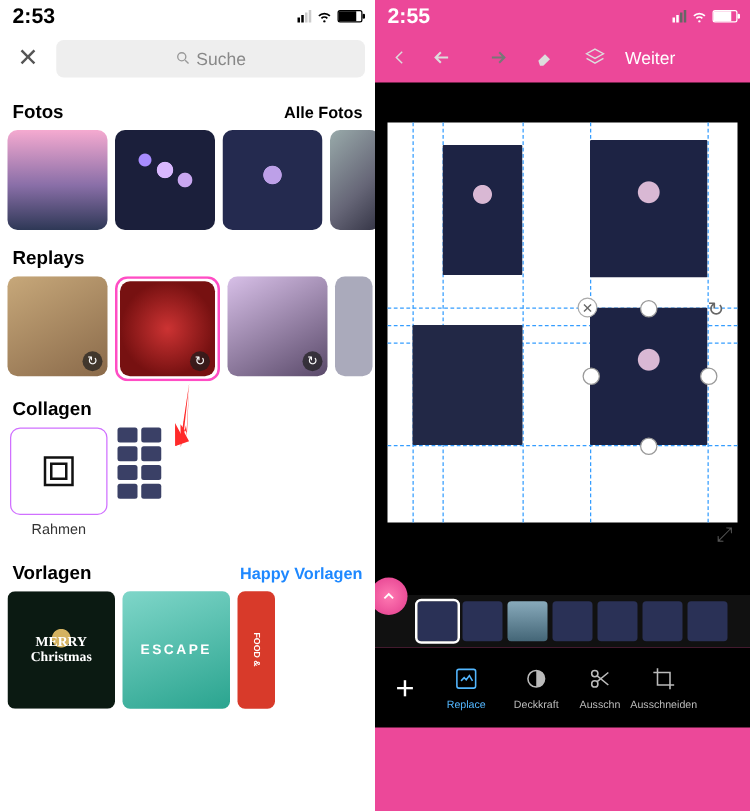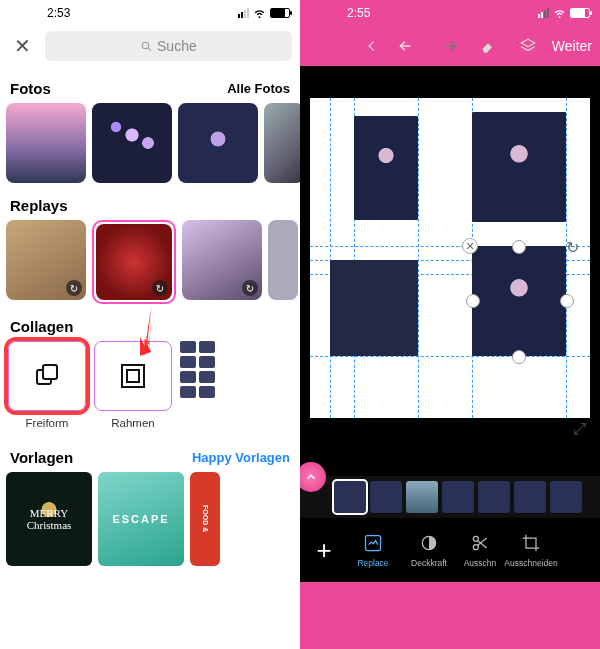--- a/index.html
+++ b/index.html
@@ -2,21 +2,21 @@
 <html><head>
 <meta charset="utf-8">
 <style>
   * { box-sizing: border-box; margin: 0; padding: 0; }
   body { font-family: -apple-system, Helvetica, Arial, sans-serif; background: #fff; }
   .stage { width: 600px; height: 649px; display: flex; position: relative; overflow: hidden; }
   .pane { width: 300px; height: 649px; position: relative; overflow: hidden; }
   .pane-right { background: #ec4899; }
 
   
-  .status { height: 26px; display: flex; align-items: center; justify-content: space-between; padding: 0 10px; font-size: 12px; font-weight: 400; margin-left: 37px; }
+  .status { height: 26px; display: flex; align-items: center; justify-content: space-between; padding: 0 10px; font-size: 17px; font-weight: 700; }
   .status .right-ind { display: flex; gap: 4px; align-items: center; }
   .bars { display: inline-flex; gap: 1px; align-items: flex-end; }
   .bars span { width: 2px; background: #000; display: inline-block; }
   .bars span:nth-child(1){height:4px} .bars span:nth-child(2){height:6px} .bars span:nth-child(3){height:8px;background:#ccc} .bars span:nth-child(4){height:10px;background:#ccc}
   .wifi { width:13px;height:10px; }
   .batt { width:20px;height:10px;border:1px solid #000;border-radius:2px;position:relative; }
   .batt::after{content:"";position:absolute;right:-3px;top:2px;width:2px;height:4px;background:#000;border-radius:1px;}
   .batt i{display:block;height:100%;width:80%;background:#000;}
 
   .searchbar { display:flex; align-items:center; padding: 4px 8px; gap:8px; }
@@ -45,31 +45,31 @@
   .col-wrap { display:flex; flex-direction:column; align-items:center; }
   .mini-col { width:38px; display:flex; flex-direction:column; gap:3px; }
   .mini-col .mr { display:flex; gap:3px; }
   .mini-col .mc { width:16px; height:12px; background:#3a4066; border-radius:2px; }
 
   .arrow { position:absolute; left:128px; top:-34px; transform:rotate(40deg); z-index:3; }
   .arrow svg path{ fill:#ff2a2a; }
 
   .templates { display:flex; gap:6px; padding:0 6px; }
   .tpl { width:86px; height:94px; border-radius:6px; display:flex; align-items:center; justify-content:center; color:#fff; font-size:11px; text-align:center; font-weight:700; }
-  .tpl1{ background: radial-gradient(circle at 50% 40%, #d4b260 0 10%, transparent 11%), #0b1a12; font-family: serif; font-weight:400; }
+  .tpl1{ background: radial-gradient(circle at 50% 40%, #d4b260 0 10%, transparent 11%), #0b1a12; font-family: serif; font-weight:700; }
   .tpl2{ background:#1565d8; }
   .tpl3{ background: linear-gradient(160deg,#7fd6c9,#2aa48f); letter-spacing:2px; }
   .tpl4{ background:#d83a2a; width:30px; }
 
   
   .pane-right .status { color:#fff; }
   .pane-right .status .bars span{ background:#fff; } .pane-right .status .bars span:nth-child(3),.pane-right .status .bars span:nth-child(4){background:#666;}
   .pane-right .batt{ border-color:#fff; } .pane-right .batt::after{background:#fff;} .pane-right .batt i{background:#fff;}
 
-  .ed-toolbar { height:40px; display:flex; align-items:center; justify-content:flex-end; padding:0 8px;gap:12px; }
+  .ed-toolbar { height:40px; display:flex; align-items:center; justify-content:flex-start; padding:0 8px;gap:12px; }
   .tb-group { display:flex; gap:16px; align-items:center; }
   .tbtn { color:#ddd; display:flex; align-items:center; justify-content:center; width:24px; height:24px; }
   .weiter { color:#fff; font-size:14px; font-weight:500; }
 
   .canvas-wrap { background:#000; height:410px; padding: 32px 10px 10px; }
   .canvas { background:#fff; width:280px; height:320px; margin:0 auto; position:relative; }
   .vline{ position:absolute; top:0; bottom:0; border-left:1.5px dashed #349dff; }
   .hline{ position:absolute; left:0; right:0; border-top:1.5px dashed #349dff; }
   .vline.a{left:20px} .vline.b{left:44px} .vline.c{left:108px} .vline.d{left:162px} .vline.e{left:256px}
   .hline.a{top:148px} .hline.b{top:162px} .hline.c{top:176px} .hline.d{top:258px}
@@ -164,29 +164,20 @@
     </div>
     <div class="collage-row">
       <span class="arrow">
         <svg width="40" height="48" viewBox="0 0 40 48">
             <path d="M6 2 L30 34 L22 32 L34 46 L26 30 L32 36 Z" fill="#ff2a2a"></path>
             <path d="M6 2 L28 38 L18 34 L30 48 L34 40 L24 34 L30 38 Z" fill="#ff2a2a"></path>
             <polygon points="6,2 30,40 20,36 30,48 36,38 26,34" fill="#ff2a2a"></polygon>
           </svg>
       </span>
       <div class="col-wrap">
-        <div class="col-card highlight">
-          <svg width="30" height="30" viewBox="0 0 30 30">
-              <rect x="5" y="9" width="14" height="14" rx="2" stroke="#111" stroke-width="2" fill="#fff"></rect>
-              <rect x="11" y="4" width="14" height="14" rx="2" stroke="#111" stroke-width="2" fill="#fff"></rect>
-            </svg>
-        </div>
-        <div class="col-label">Freiform</div>
-      </div>
-      <div class="col-wrap">
         <div class="col-card">
           <svg width="30" height="30" viewBox="0 0 30 30">
               <rect x="4" y="4" width="22" height="22" stroke="#111" stroke-width="2" fill="none"></rect>
               <rect x="9" y="9" width="12" height="12" stroke="#111" stroke-width="2" fill="none"></rect>
             </svg>
         </div>
         <div class="col-label">Rahmen</div>
       </div>
       <div class="mini-col">
         <div class="mr">

